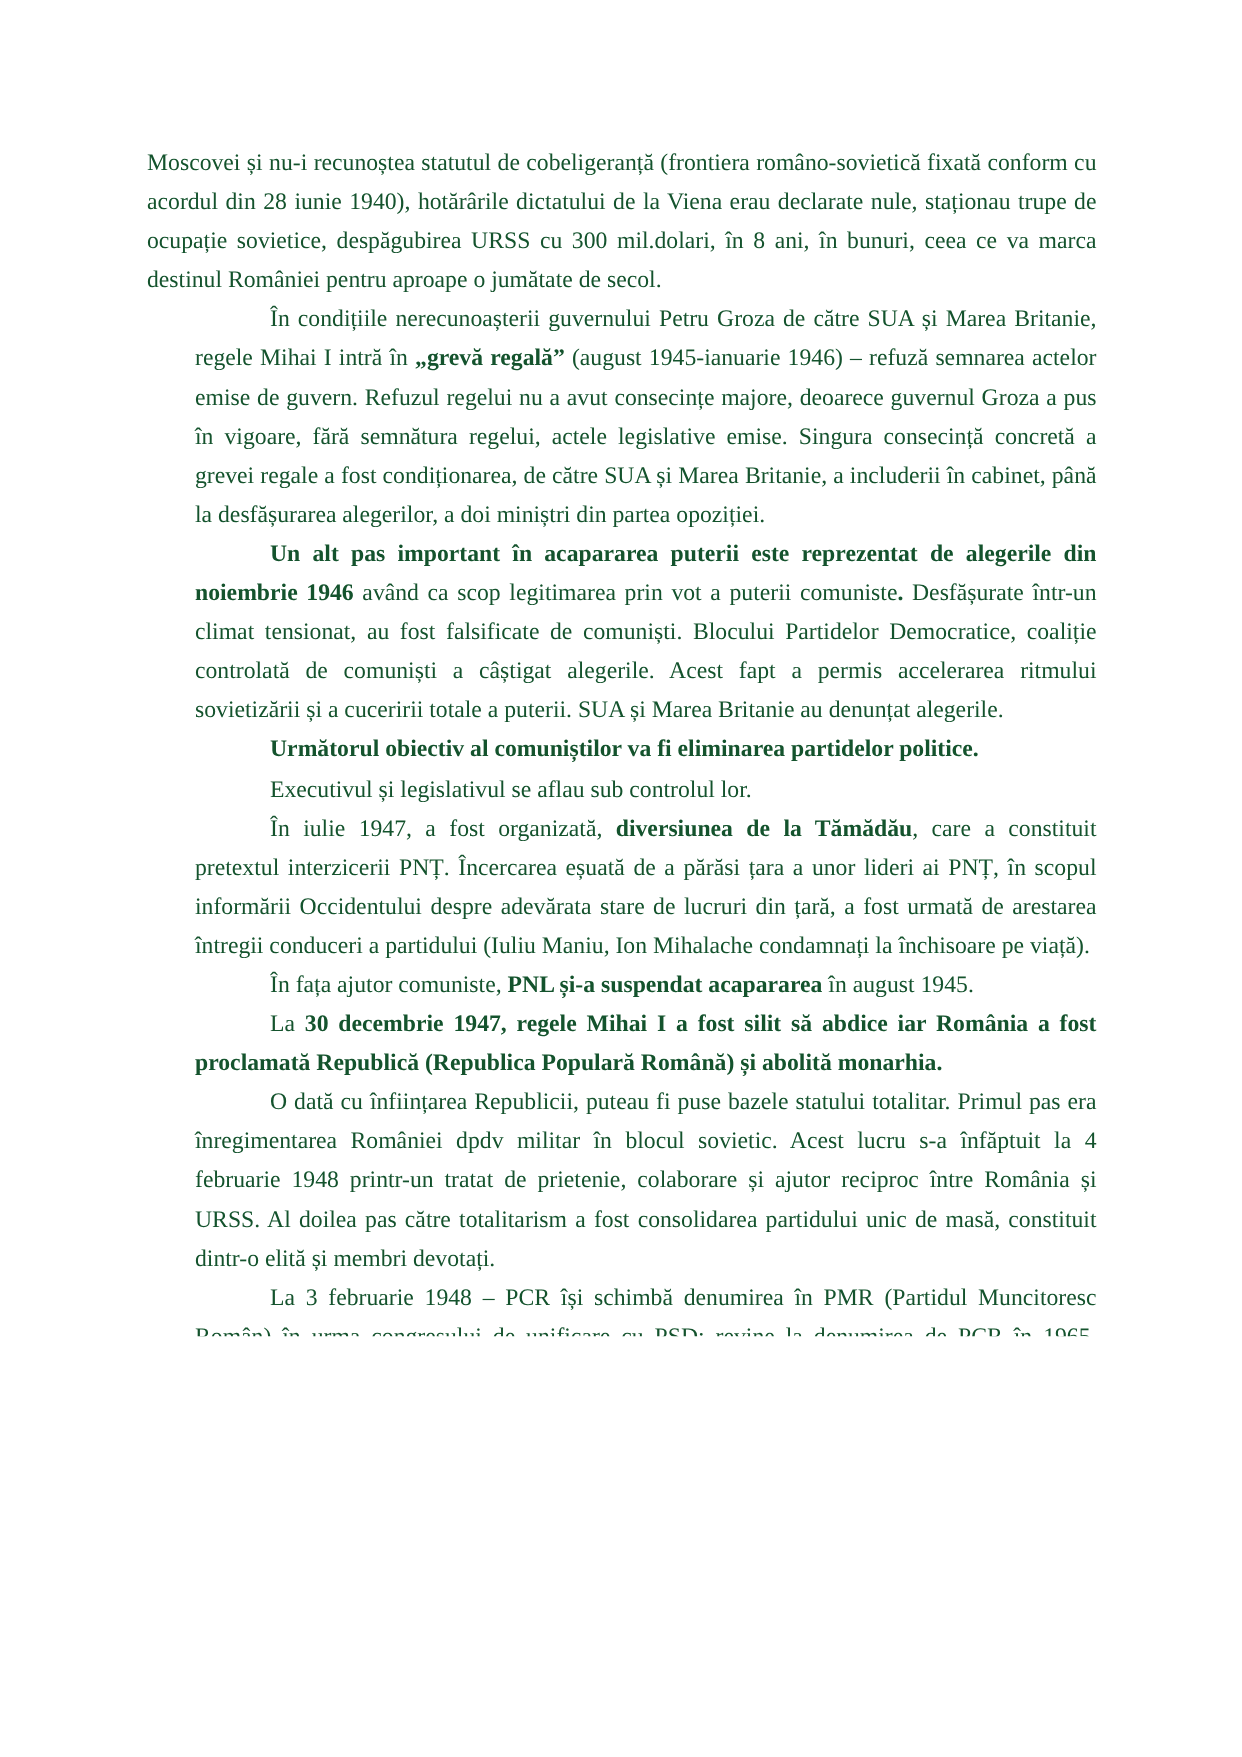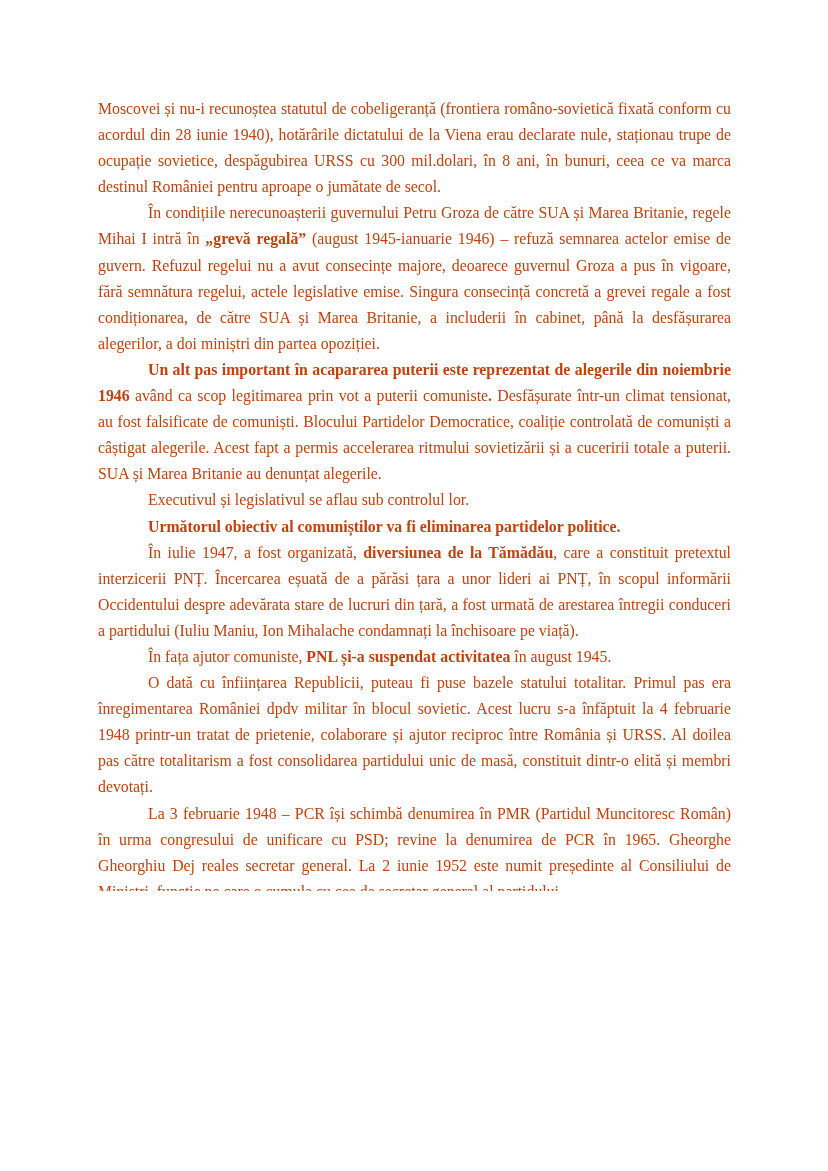--- a/index.html
+++ b/index.html
@@ -6,58 +6,60 @@
     margin: 0;
     padding: 0;
     background: #ffffff;
   }
   .page {
     position: relative;
     width: 828px;
     height: 891px;
     background: #ffffff;
     font-family: "Liberation Serif", serif;
-    color: #c2410c;
+    color: #14532d;
     overflow: hidden;
   }
   .content {
     position: absolute;
     top: 96px;
     left: 98px;
     width: 633px;
   }
   p.para {
     margin: 0;
     text-align: justify;
     font-size: 15.8px;
     line-height: 26.1px;
   }
   p.para.indent {
     text-indent: 50px;
+    margin-left: 32px;
   }
   .bold {
     font-weight: bold;
   }
   .page-number {
     position: absolute;
     top: 1048px;
     right: 100px;
     font-size: 15.8px;
     line-height: 20px;
   }
 </style>
 </head>
 <body>
 
 <div class="page">
   <div class="content" id="doc-content">
       <p class="para"><span>Moscovei și nu-i recunoștea statutul de cobeligeranță (frontiera româno-sovietică fixată conform cu acordul din 28 iunie 1940), hotărârile dictatului de la Viena erau declarate nule, staționau trupe de ocupație sovietice, despăgubirea URSS cu 300 mil.dolari, în 8 ani, în bunuri, ceea ce va marca destinul României pentru aproape o jumătate de secol.</span></p>
       <p class="para indent"><span>În condițiile nerecunoașterii guvernului Petru Groza de către SUA și Marea Britanie, regele Mihai I intră în </span><span class="bold">„grevă regală”</span><span> (august 1945-ianuarie 1946) – refuză semnarea actelor emise de guvern. Refuzul regelui nu a avut consecințe majore, deoarece guvernul Groza a pus în vigoare, fără semnătura regelui, actele legislative emise. Singura consecință concretă a grevei regale a fost condiționarea, de către SUA și Marea Britanie, a includerii în cabinet, până la desfășurarea alegerilor, a doi miniștri din partea opoziției.</span></p>
       <p class="para indent"><span class="bold">Un alt pas important în acapararea puterii este reprezentat de alegerile din noiembrie 1946</span><span> având ca scop  legitimarea prin vot a puterii comuniste</span><span class="bold">.</span><span> Desfășurate într-un climat tensionat, au fost falsificate de comuniști. Blocului Partidelor Democratice, coaliție controlată de comuniști a câștigat alegerile. Acest fapt a permis accelerarea ritmului sovietizării și a cuceririi totale a puterii. SUA și Marea Britanie au denunțat alegerile.</span></p>
+      <p class="para indent"><span class="bold">Următorul obiectiv al comuniștilor va fi eliminarea partidelor politice.</span></p>
       <p class="para indent"><span>Executivul și legislativul se aflau sub controlul lor.</span></p>
-      <p class="para indent"><span class="bold">Următorul obiectiv al comuniștilor va fi eliminarea partidelor politice.</span></p>
       <p class="para indent"><span>În iulie 1947, a fost organizată, </span><span class="bold">diversiunea de la Tămădău</span><span>, care a constituit pretextul interzicerii PNȚ. Încercarea eșuată de a părăsi țara a unor lideri ai PNȚ, în scopul informării Occidentului despre adevărata stare de lucruri din țară, a fost urmată de arestarea întregii conduceri a partidului (Iuliu Maniu, Ion Mihalache condamnați la închisoare pe viață).</span></p>
-      <p class="para indent"><span>În fața ajutor comuniste, </span><span class="bold">PNL și-a suspendat activitatea</span><span> în august 1945.</span></p>
+      <p class="para indent"><span>În fața ajutor comuniste, </span><span class="bold">PNL și-a suspendat acapararea</span><span> în august 1945.</span></p>
+      <p class="para indent"><span>La </span><span class="bold">30 decembrie 1947, regele Mihai I a fost silit să abdice iar România a fost proclamată Republică (Republica Populară Română) și abolită monarhia.</span></p>
       <p class="para indent"><span>O dată cu înființarea Republicii, puteau fi puse bazele statului totalitar. Primul pas era înregimentarea României dpdv militar în blocul sovietic. Acest lucru s-a înfăptuit la 4 februarie 1948 printr-un tratat de prietenie, colaborare și ajutor reciproc între România și URSS. Al doilea pas către totalitarism a fost consolidarea partidului unic de masă, constituit dintr-o elită și membri devotați.</span></p>
       <p class="para indent"><span>La 3 februarie 1948 – PCR își schimbă denumirea în PMR (Partidul Muncitoresc Român) în urma congresului de unificare cu PSD; revine la denumirea de PCR în 1965. Gheorghe Gheorghiu Dej reales secretar general. La 2 iunie 1952 este numit președinte al Consiliului de Miniștri, funcție pe care o cumula cu cea de secretar general al partidului.</span></p>
     </div>
   <div class="page-number">2</div>
 </div>
 
 </body></html>

